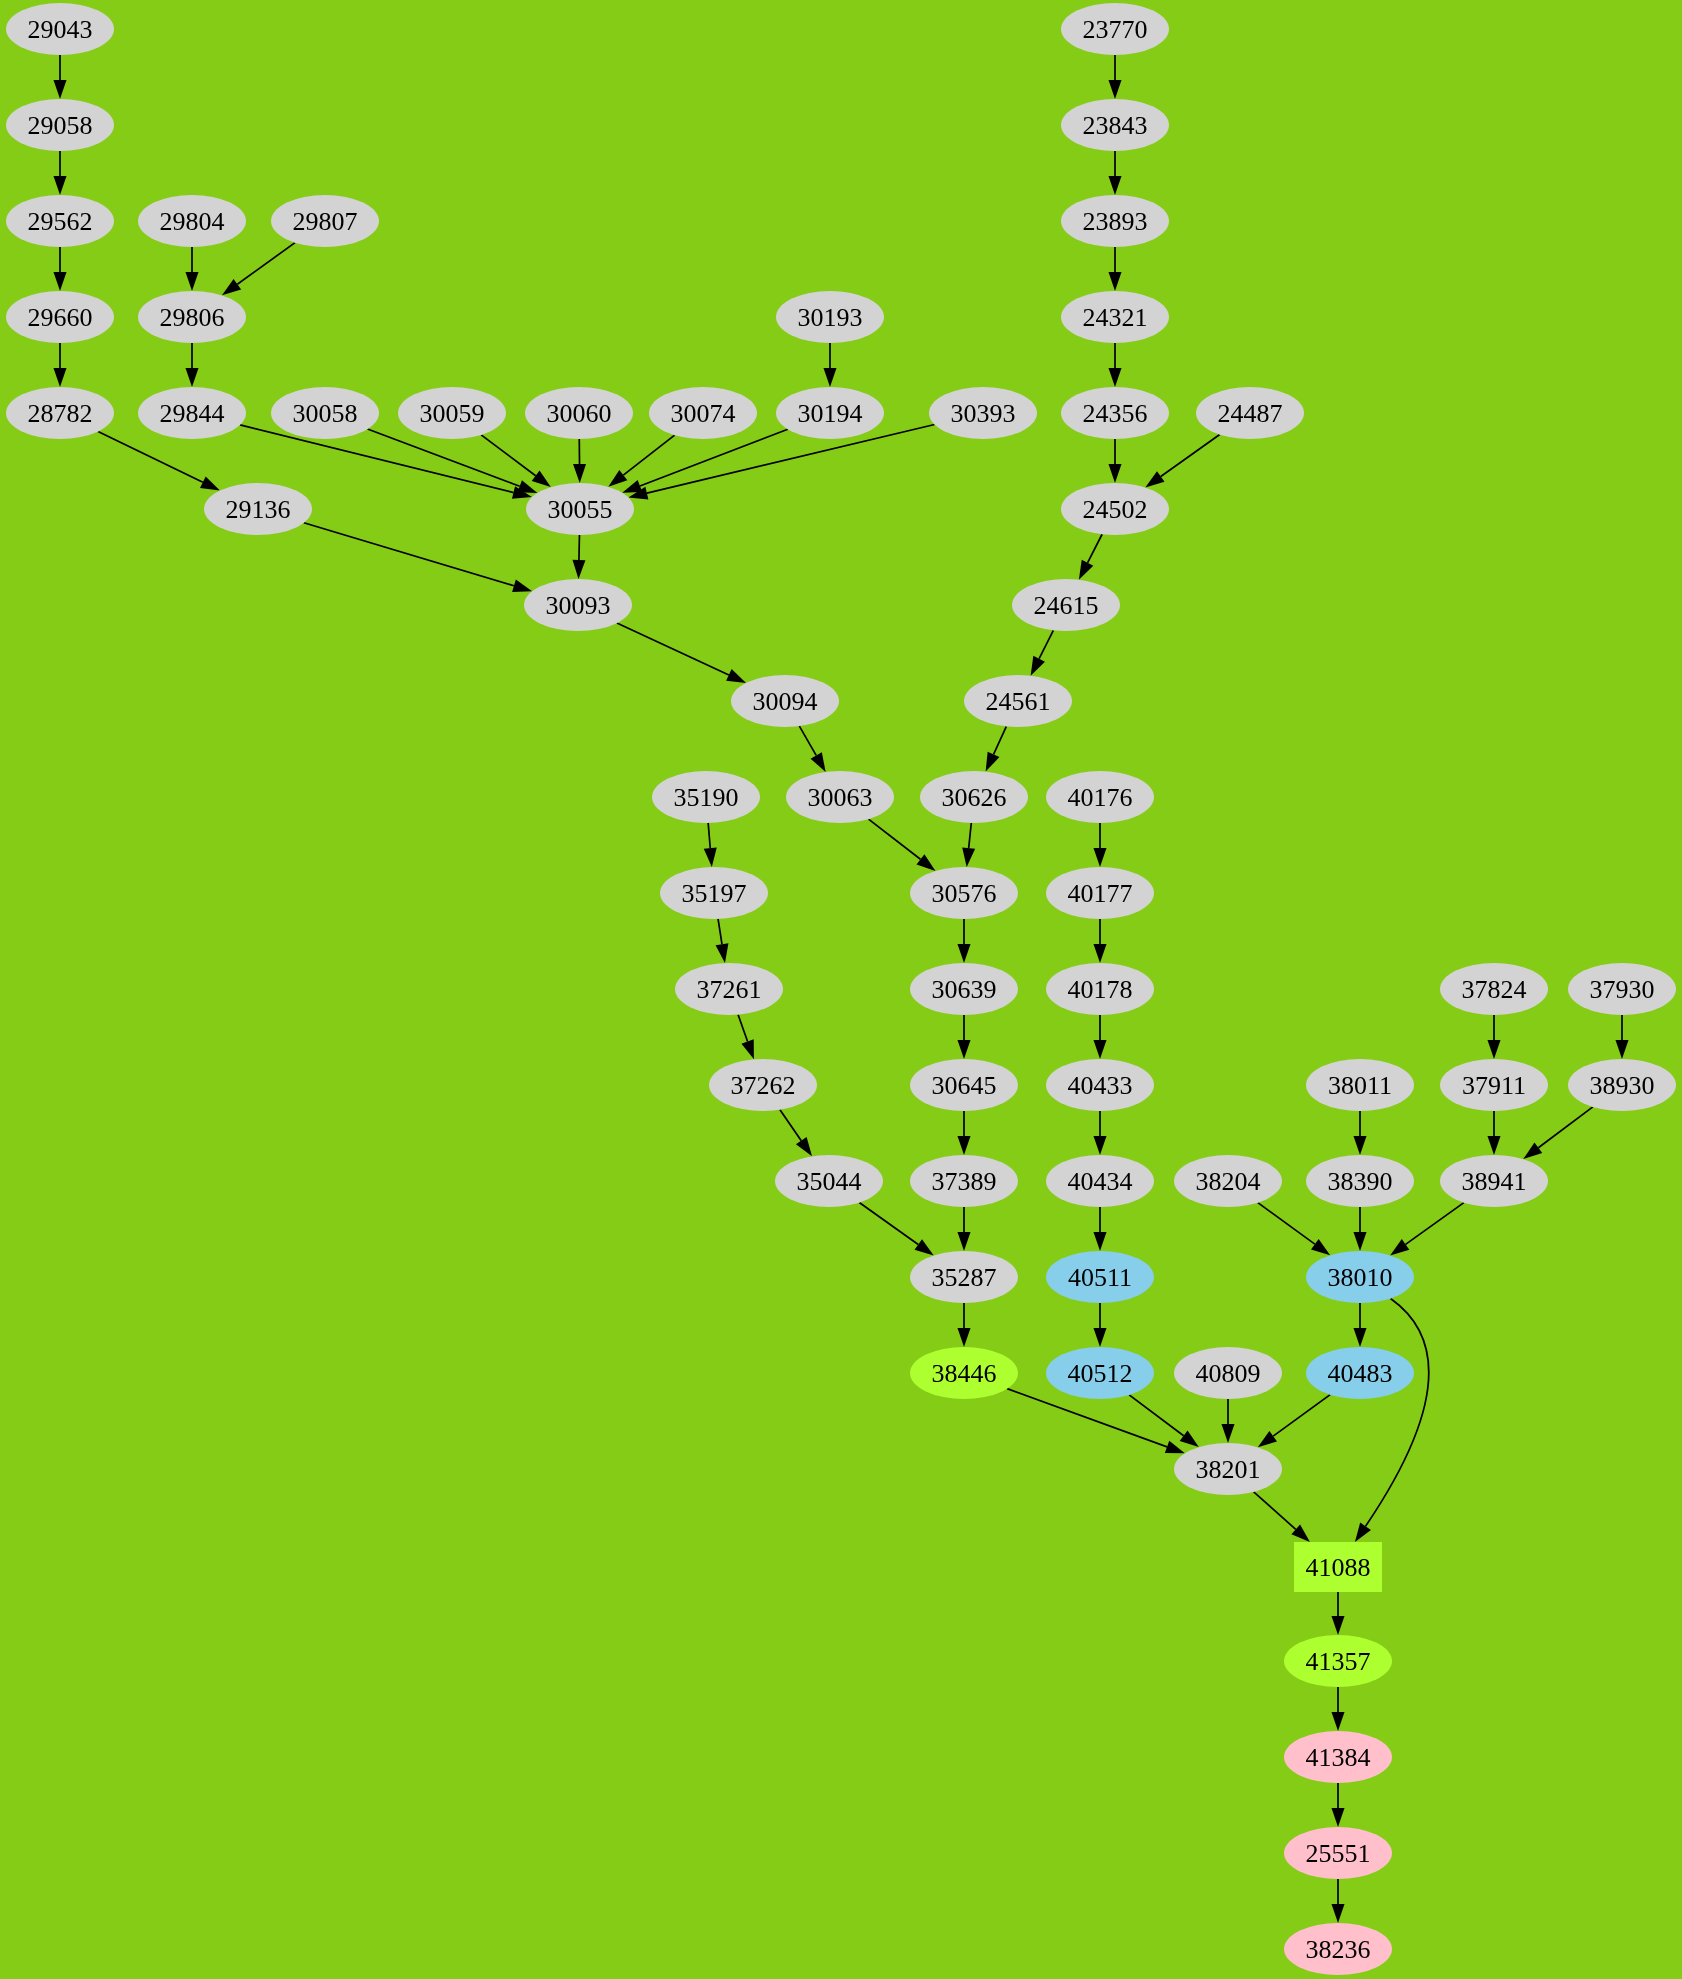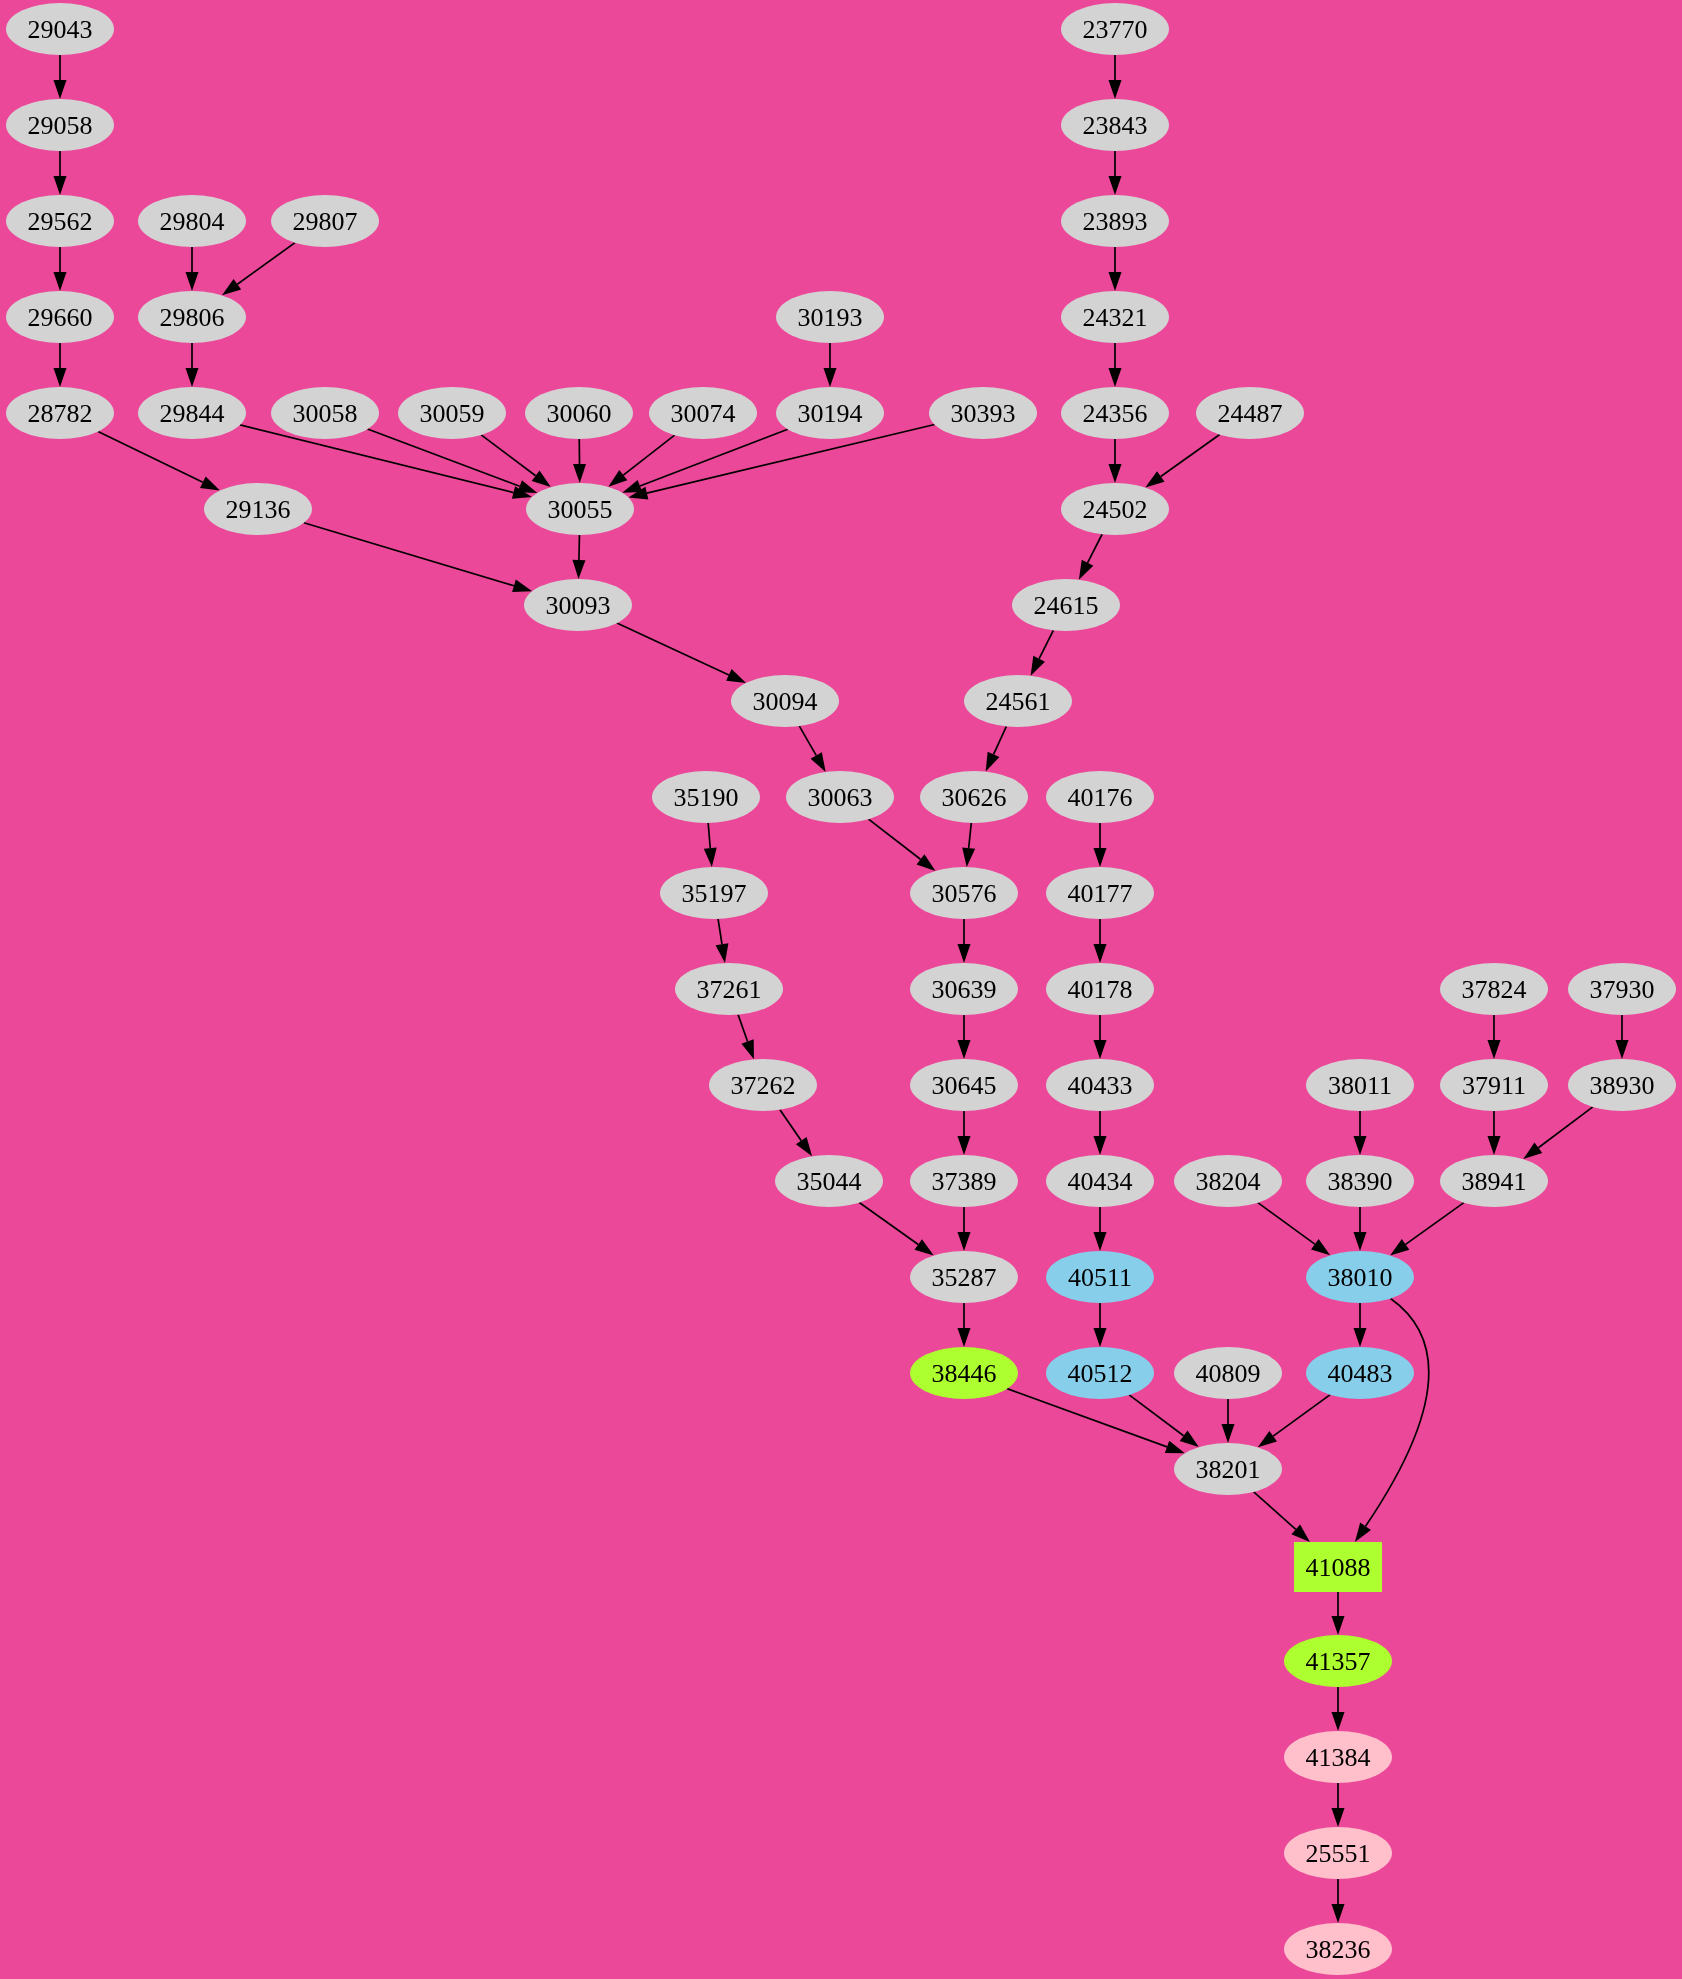--- a/index.html
+++ b/index.html
@@ -5,21 +5,21 @@
   html, body {
     margin: 0;
     padding: 0;
     background: #ffffff;
     font-family: "Liberation Serif", "DejaVu Serif", serif;
   }
   #canvas {
     position: relative;
     width: 1682px;
     height: 1979px;
-    background: #ec4899;
+    background: #84cc16;
     overflow: hidden;
   }
   svg { display: block; }
   .node-label {
     font-family: "Liberation Serif", "DejaVu Serif", serif;
     font-size: 26px;
     fill: #000000;
   }
   .edge-line { fill: none; }
 </style>

